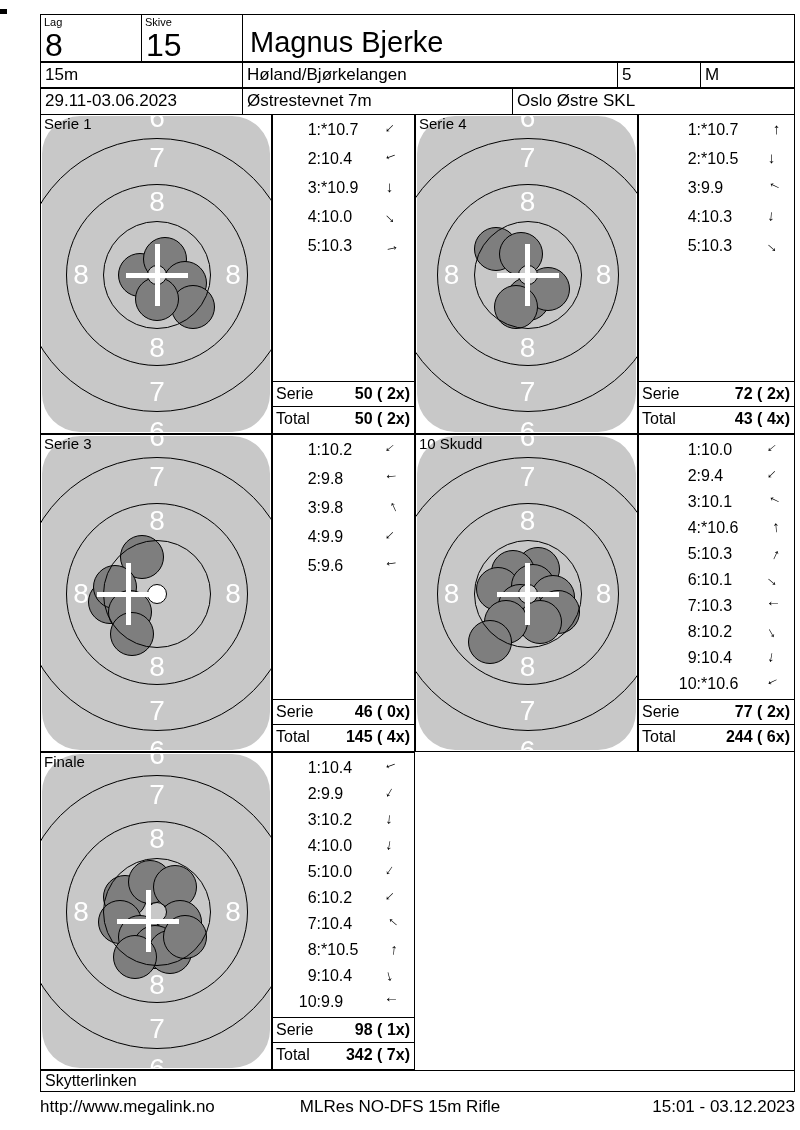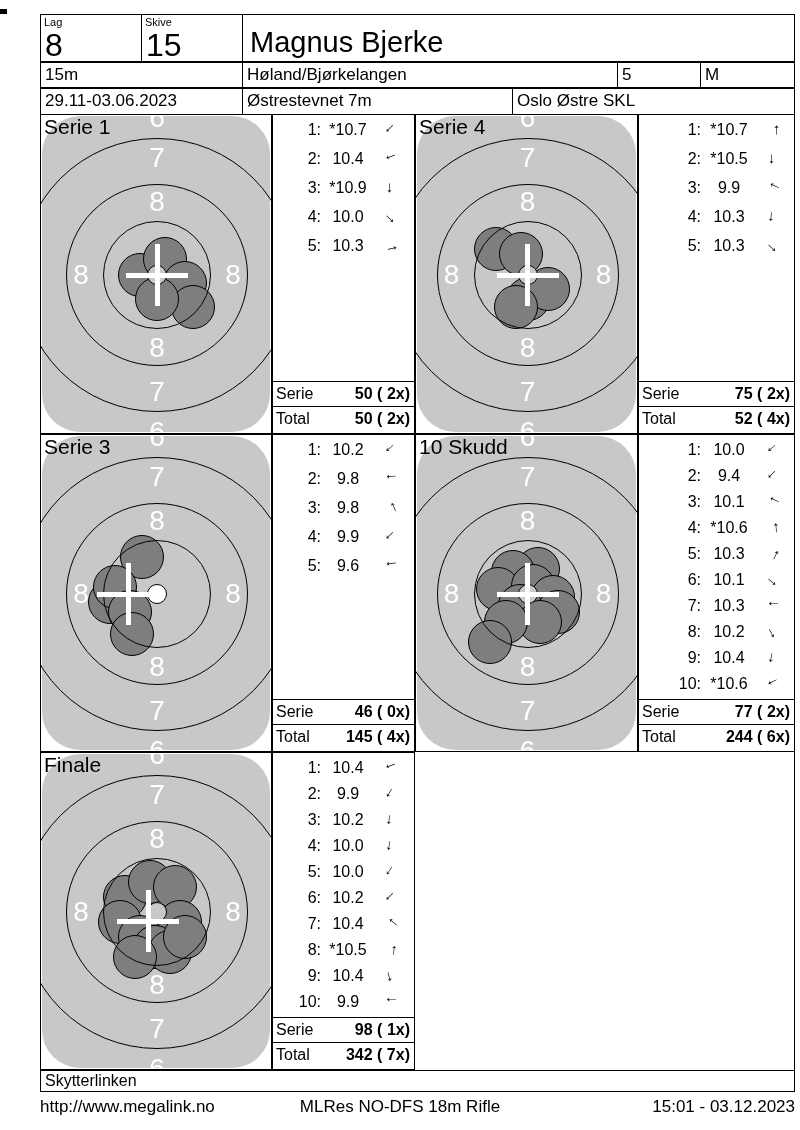--- a/index.html
+++ b/index.html
@@ -9,26 +9,26 @@
   .mini-label{position:absolute;top:1px;left:3px;font-size:11px;}
   .big-val{position:absolute;top:12px;left:4px;font-size:32px;}
   .name-val{position:absolute;bottom:2px;left:7px;font-size:29px;}
   .row-text{position:absolute;top:2px;left:4px;font-size:17px;}
   .target-cell{overflow:hidden;}
   .gray-zone{position:absolute;left:1px;top:1px;right:1px;bottom:1px;
              background:#c8c8c8;border-radius:38px;}
   .ring{position:absolute;border:1px solid #000;border-radius:50%;box-sizing:border-box;}
   .ring-label{position:absolute;color:#fff;font-size:28px;transform:translate(-50%,-50%);z-index:4;}
   .hole{position:absolute;border:1px solid #000;border-radius:50%;box-sizing:border-box;z-index:2;}
-  .panel-label{position:absolute;top:0px;left:3px;font-size:21px;z-index:8;}
+  .panel-label{position:absolute;top:0px;left:3px;font-size:15px;z-index:8;}
   .cross-bar{position:absolute;background:#fff;z-index:6;}
   .mini-dot{position:absolute;border:1px solid #000;border-radius:50%;box-sizing:border-box;z-index:5;}
   .shot-row{position:absolute;display:grid;font-size:16px;line-height:20px;width:100%;}
   .shot-num{text-align:right;}
-  .shot-val{text-align:center;}
+  .shot-val{text-align:left;}
   .shot-arrow{padding-left:9px;}
   .arrow-glyph{display:inline-block;font-size:15px;}
   .sum-row{position:absolute;left:0;right:0;height:26px;border-top:1px solid #000;
            font-size:16px;line-height:24px;}
   .sum-label{position:absolute;left:3px;}
   .sum-value{position:absolute;right:4px;font-weight:bold;}
   .bottom-bar-text{position:absolute;top:1px;left:4px;font-size:16px;}
   .footer-text{position:absolute;font-size:17px;}
   .print-mark{position:absolute;left:0;top:9px;width:7px;height:5px;background:#000;}
 </style>
@@ -177,25 +177,25 @@
         <div class="shot-val">10.3</div>
         <div class="shot-arrow"><div class="arrow-glyph" style="transform: rotate(95deg);">→</div></div>
       </div>
       <div class="shot-row" style="top: 121px; grid-template-columns: 62px 56px 1fr;">
         <div class="shot-num">5:</div>
         <div class="shot-val">10.3</div>
         <div class="shot-arrow"><div class="arrow-glyph" style="transform: rotate(42deg);">→</div></div>
       </div>
       <div class="sum-row" style="bottom: 25px;">
         <div class="sum-label">Serie</div>
-        <div class="sum-value">75 ( 2x)</div>
+        <div class="sum-value">72 ( 2x)</div>
       </div>
       <div class="sum-row" style="bottom: 0px;">
         <div class="sum-label">Total</div>
-        <div class="sum-value">52 ( 4x)</div>
+        <div class="sum-value">43 ( 4x)</div>
       </div>
     </div>
     <div class="cell target-cell" style="left: 40px; top: 434px; width: 232px; height: 318px;">
       <div class="gray-zone" style="background: rgb(200, 200, 200);"></div>
       <div class="hole" style="left: 79px; top: 100px; width: 44px; height: 44px; background: rgb(126, 126, 126);"></div>
       <div class="hole" style="left: 47px; top: 145px; width: 44px; height: 44px; background: rgb(126, 126, 126);"></div>
       <div class="hole" style="left: 52px; top: 130px; width: 44px; height: 44px; background: rgb(126, 126, 126);"></div>
       <div class="hole" style="left: 67px; top: 155px; width: 44px; height: 44px; background: rgb(126, 126, 126);"></div>
       <div class="hole" style="left: 69px; top: 177px; width: 44px; height: 44px; background: rgb(126, 126, 126);"></div>
       <div class="ring" style="left: -21px; top: 22px; width: 274px; height: 274px; border-color: rgb(0, 0, 0); z-index: 3;"></div>
@@ -425,14 +425,14 @@
         <div class="sum-value">342 ( 7x)</div>
       </div>
     </div>
   </div>
 
 <div class="cell" style="left:40px;top:1070px;width:755px;height:22px;">
   <div class="bottom-bar-text">Skytterlinken</div>
 </div>
 
 <div class="footer-text" style="left:40px;top:1097px;">http://www.megalink.no</div>
-<div class="footer-text" style="left:0;top:1097px;width:800px;text-align:center;">MLRes NO-DFS 18m Rifle</div>
+<div class="footer-text" style="left:0;top:1097px;width:800px;text-align:center;">MLRes NO-DFS 15m Rifle</div>
 <div class="footer-text" style="right:5px;top:1097px;">15:01 - 03.12.2023</div>
 
 </body></html>

